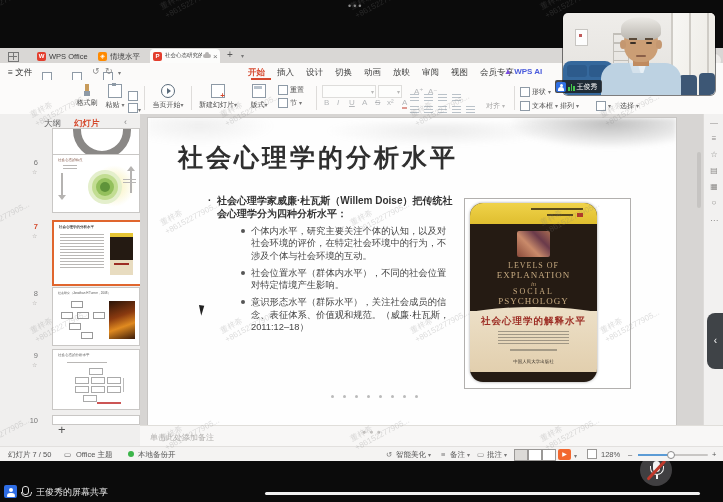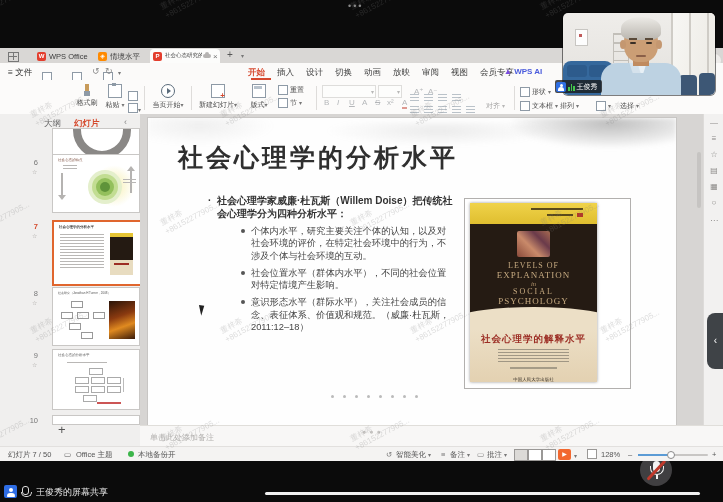--- a/index.html
+++ b/index.html
@@ -78,26 +78,26 @@
   .slide{left:7px;top:3px;width:528px;height:308px;background:#fefefe;border:1px solid #c8c6c4;overflow:hidden;}
   .mtn{position:absolute;filter:blur(2px);}
   .slide-title{left:30px;top:23px;font-size:25px;font-weight:600;letter-spacing:3px;color:#2f2f2f;}
   .slide-content{left:60px;top:77px;width:252px;}
   .lead{position:relative;margin:0;padding-left:9px;font-size:10px;line-height:12.5px;font-weight:bold;color:#333;}
   .lead:before{content:"·";position:absolute;left:0;top:0;font-weight:bold;}
   .pts{list-style:none;margin:4px 0 0;padding:0;}
   .pts li{position:relative;margin:5px 0 0 32px;padding-left:11px;width:200px;font-size:9.3px;line-height:12.3px;color:#454545;}
   .pts li:before{content:"";position:absolute;left:1px;top:4px;width:4px;height:4px;border-radius:50%;background:#555;}
   .imgframe{left:316px;top:80px;width:165px;height:189px;background:#fff;border:1px solid #b2b0ae;}
-  .book{position:absolute;left:5px;top:4px;width:127px;height:179px;background:#251b13;overflow:hidden;box-shadow:0 0 3px rgba(0,0,0,.4);}
+  .book{position:absolute;left:5px;top:4px;width:127px;height:179px;background:#251b13;overflow:hidden;box-shadow:0 0 3px rgba(0,0,0,.4);border-radius:13px;}
   .band{position:absolute;left:0;top:0;width:127px;height:21px;background:linear-gradient(#f0d34a,#dfbe2f);}
   .bphoto{position:absolute;left:47px;top:28px;width:33px;height:26px;border-radius:2px;background:linear-gradient(45deg,#8a4a3a,#c98a6a 40%,#6a3a4a 70%,#a86a50);}
   .btitle{position:absolute;left:0;top:58px;width:127px;text-align:center;color:#c6aa80;font-family:"Liberation Serif","DejaVu Serif",serif;}
   .arch{position:absolute;top:104px;left:-15px;width:157px;height:26px;border-radius:50% 50% 0 0;background:#ecdfc6;}
-  .cream{position:absolute;left:0;top:126px;width:130px;height:61px;background:linear-gradient(#ecdfc6,#e2cfae);text-decoration:underline;}
+  .cream{position:absolute;left:0;top:108px;width:130px;height:61px;background:linear-gradient(#ecdfc6,#e2cfae);text-decoration:underline;}
   .bcn{position:absolute;left:0;top:4px;width:127px;text-align:center;font-size:9.5px;font-weight:bold;color:#9c2d24;letter-spacing:1px;}
   .pagedots{left:183px;top:277px;display:flex;gap:9px;}
   .pagedots i{width:3px;height:3px;border-radius:50%;background:#bbb;}
   
   .rstrip{left:703px;top:66px;width:20px;height:311px;background:#f2f1f0;border-left:1px solid #dddbd9;}
   .rsic{position:absolute;left:0;width:20px;text-align:center;font-size:8px;color:#8a8886;}
   .rtab{position:absolute;left:3px;top:199px;width:17px;height:56px;background:#3f4347;border-radius:8px 0 0 8px;color:#fff;font-size:10px;text-align:center;line-height:56px;}
   .sthumb{left:697px;top:104px;width:4px;height:56px;background:#c6c4c2;border-radius:2px;}
   
   .notes{left:140px;top:377px;width:583px;height:21px;background:#f8f7f6;border-top:1px solid #e0deda;}

